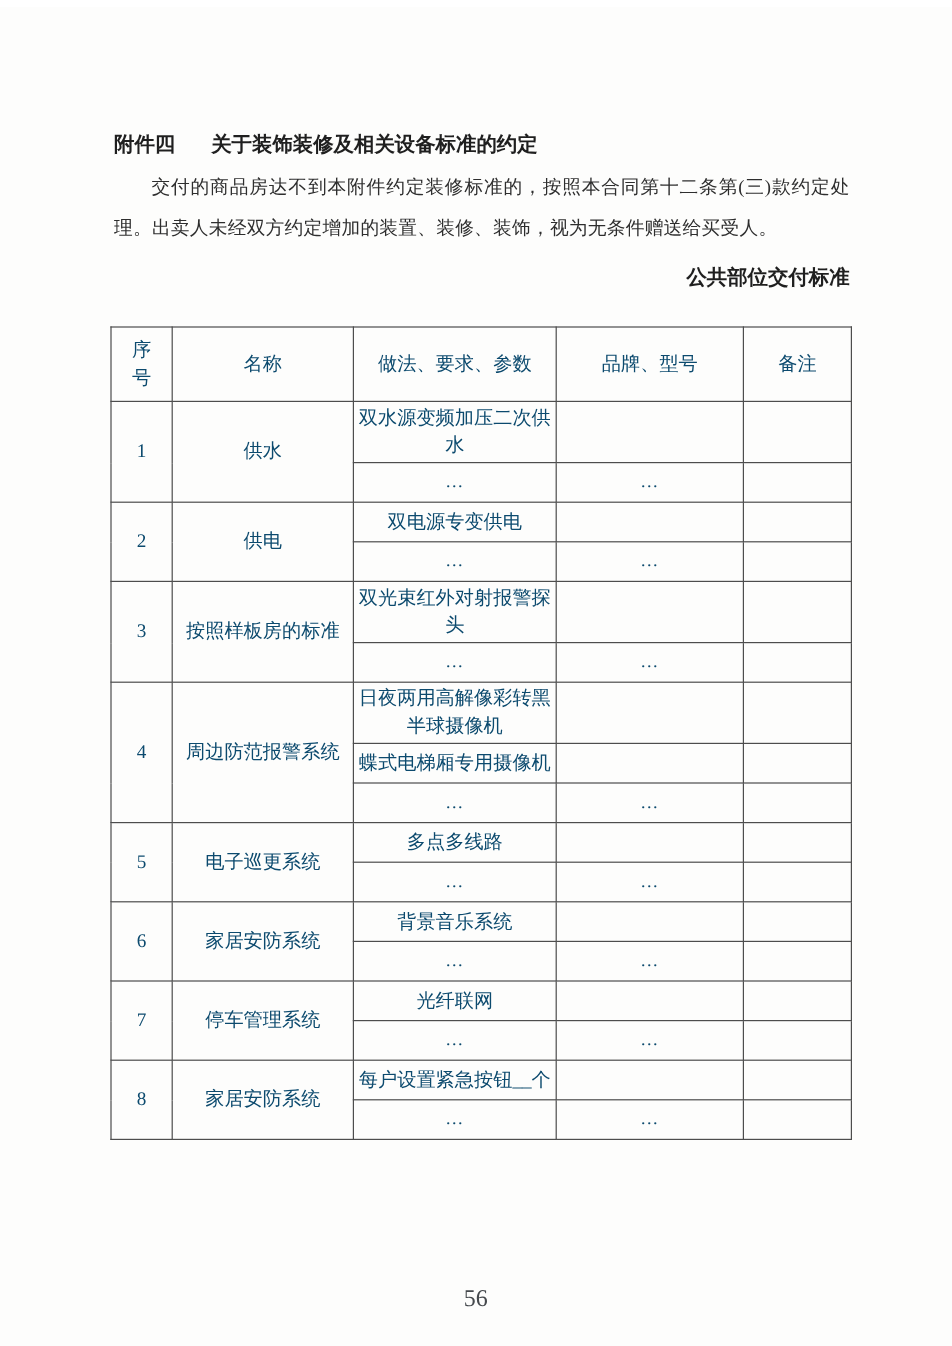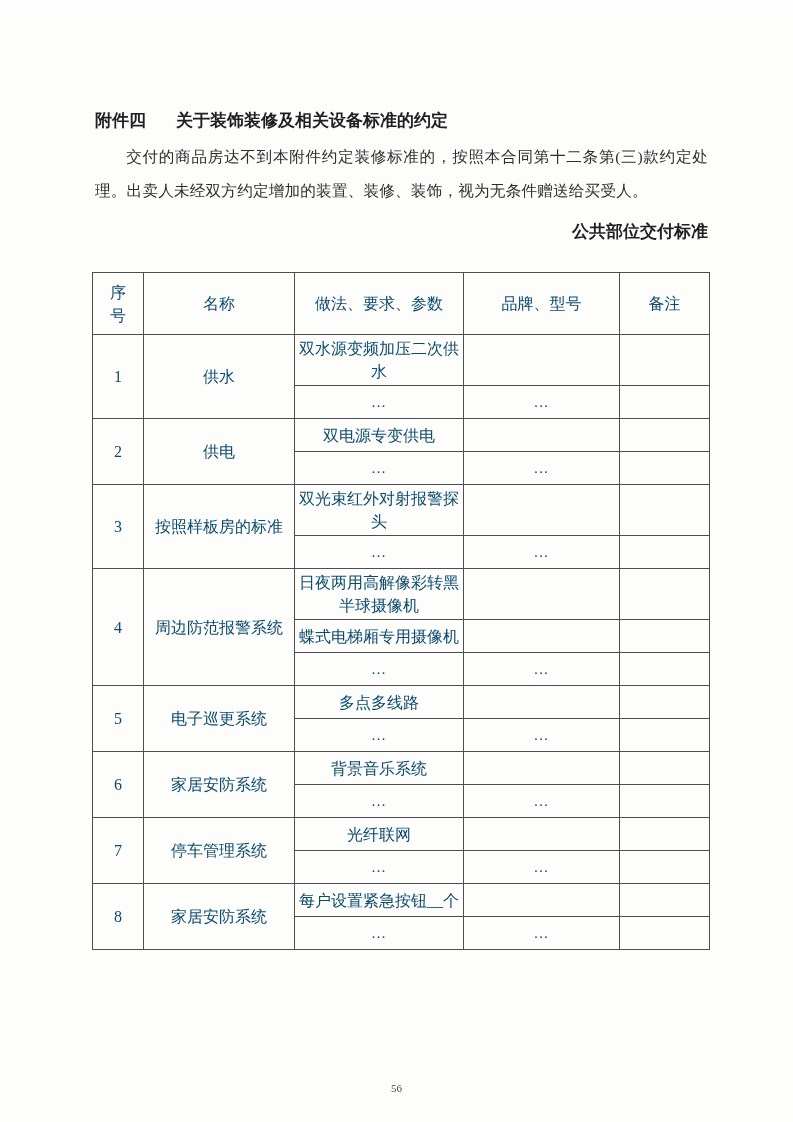--- a/index.html
+++ b/index.html
@@ -74,21 +74,21 @@
   table.standards{border:1.5px solid #454545;}
   table.standards thead tr{height:62px;}
   table.standards tbody tr{height:33px;}
   .ellipsis-cell{font-size:15px;letter-spacing:1px;}
   .page-number{
     position:absolute;
     left:0;
     right:0;
     bottom:34px;
     text-align:center;
-    font-size:11px;
+    font-size:20px;
     color:#45494d;
   }
 </style>
 </head>
 <body>
 
 <div class="page">
   <div class="content">
 
     <div class="doc-heading">

